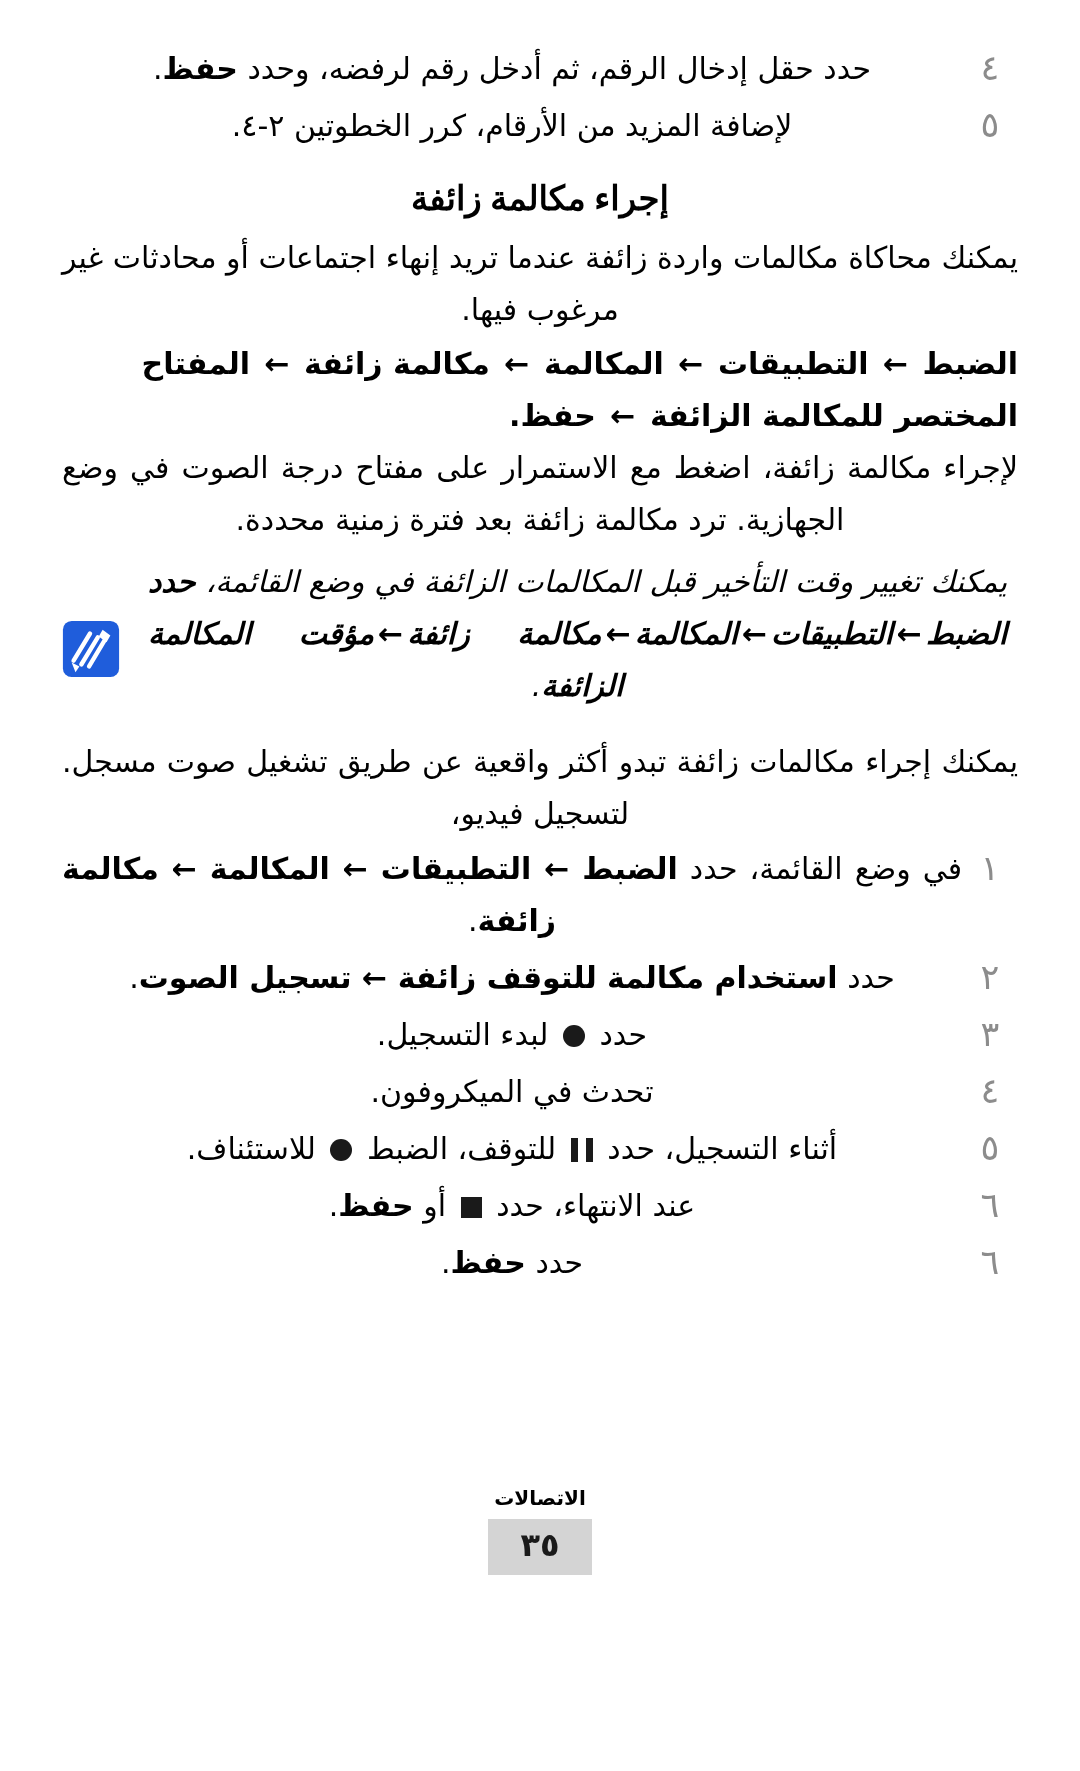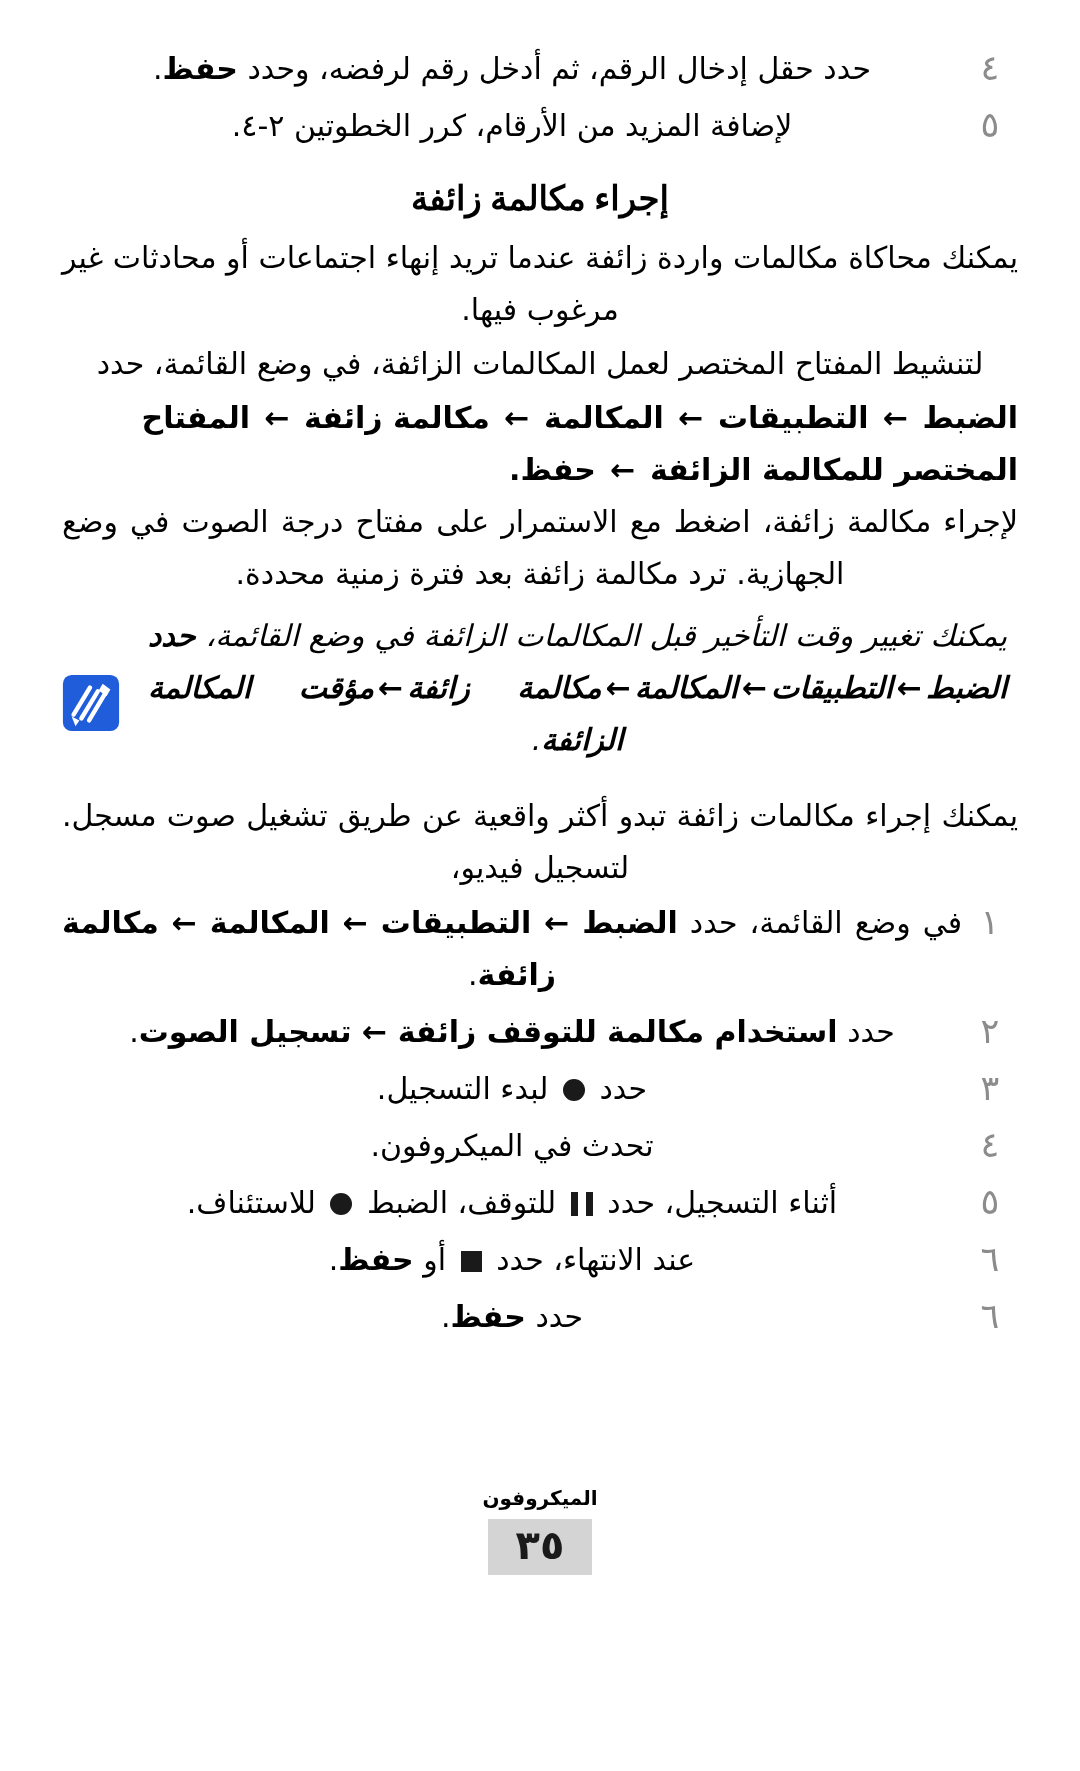--- a/index.html
+++ b/index.html
@@ -164,21 +164,21 @@
     font-size: 20px;
     font-weight: bold;
     line-height: 26px;
     color: #000;
     margin-bottom: 8px;
   }
   .footer-pagebox {
     display: inline-block;
     background: #d4d4d4;
     color: #1a1a1a;
-    font-size: 40px;
+    font-size: 32px;
     font-weight: bold;
     line-height: 44px;
     padding: 4px 26px 8px 26px;
     min-width: 52px;
   }
   .spacer-md { height: 18px; }
 </style>
 </head>
 <body>
 
@@ -197,21 +197,20 @@
         <div class="marker">٥</div>
         <div class="itemtext center">لإضافة المزيد من الأرقام، كرر الخطوتين ٢-٤.</div>
       </div>
 
     </div>
 
     <div class="heading">إجراء مكالمة زائفة</div>
 
     <div class="para justify">يمكنك محاكاة مكالمات واردة زائفة عندما تريد إنهاء اجتماعات أو محادثات غير مرغوب فيها.</div>
 
-    <div class="para justify">لتنشيط المفتاح المختصر لعمل المكالمات الزائفة، في وضع القائمة، حدد</div>
 
     <div class="breadcrumb">
       <span>الضبط</span>
       <span class="arrow">←</span>
       <span>التطبيقات</span>
       <span class="arrow">←</span>
       <span>المكالمة</span>
       <span class="arrow">←</span>
       <span>مكالمة زائفة</span>
       <span class="arrow">←</span>
@@ -277,17 +276,17 @@
       <div class="numitem">
         <div class="marker">٦</div>
         <div class="itemtext center"><span>حدد </span><span class="bold">حفظ</span><span>.</span></div>
       </div>
 
     </div>
 
   </div>
 
   <div class="footer">
-    <div class="footer-label">الميكروفون</div>
+    <div class="footer-label">الاتصالات</div>
     <div class="footer-pagebox">٣٥</div>
   </div>
 
 </div>
 
 </body></html>

